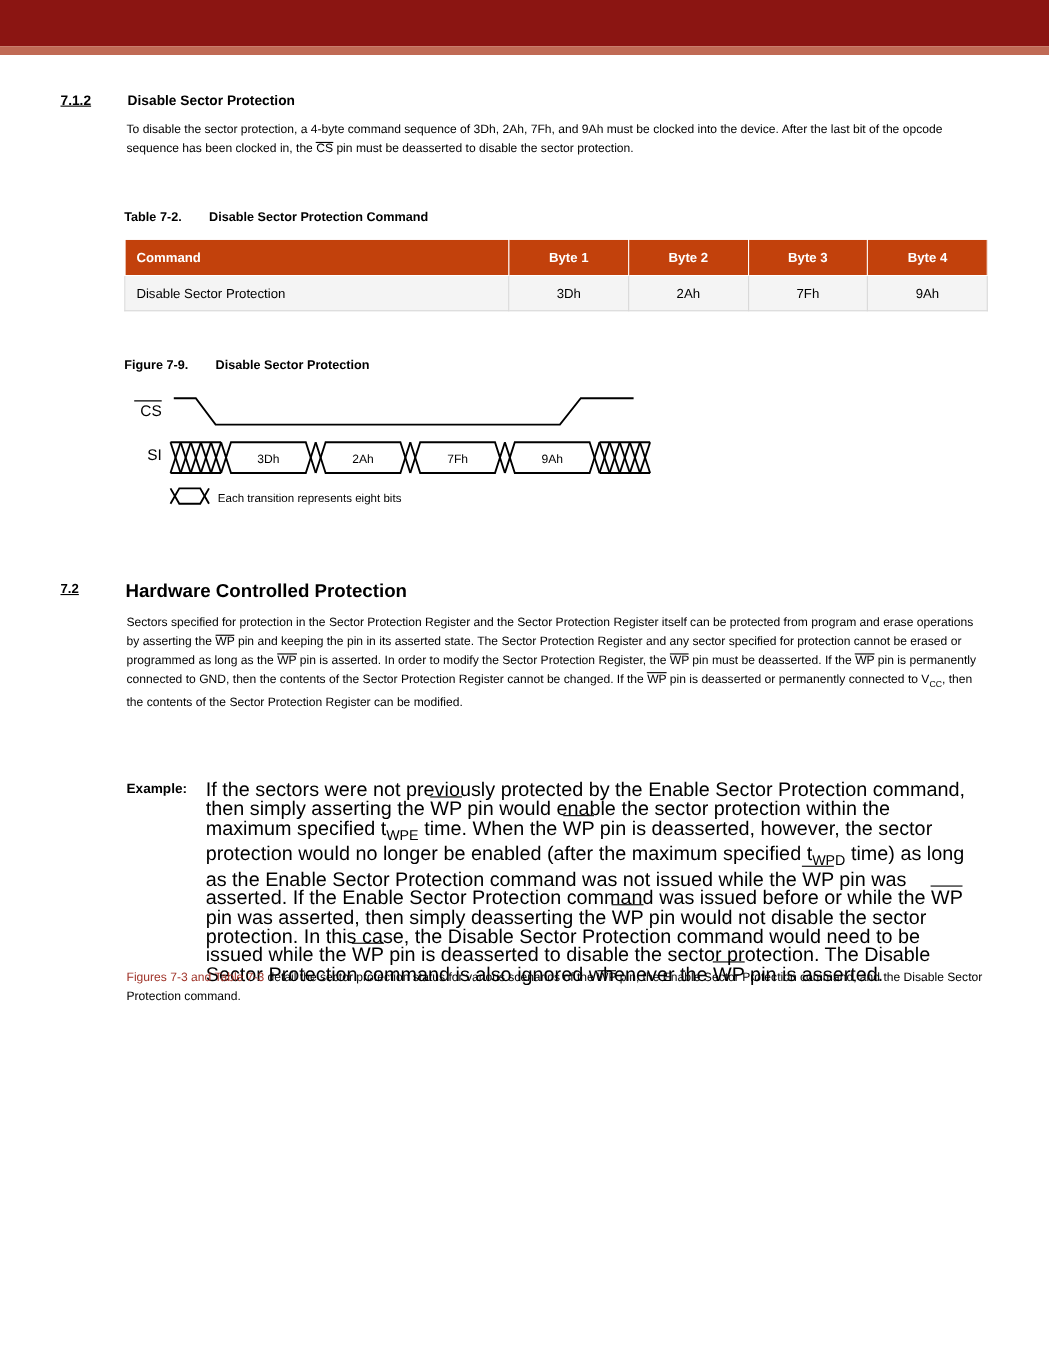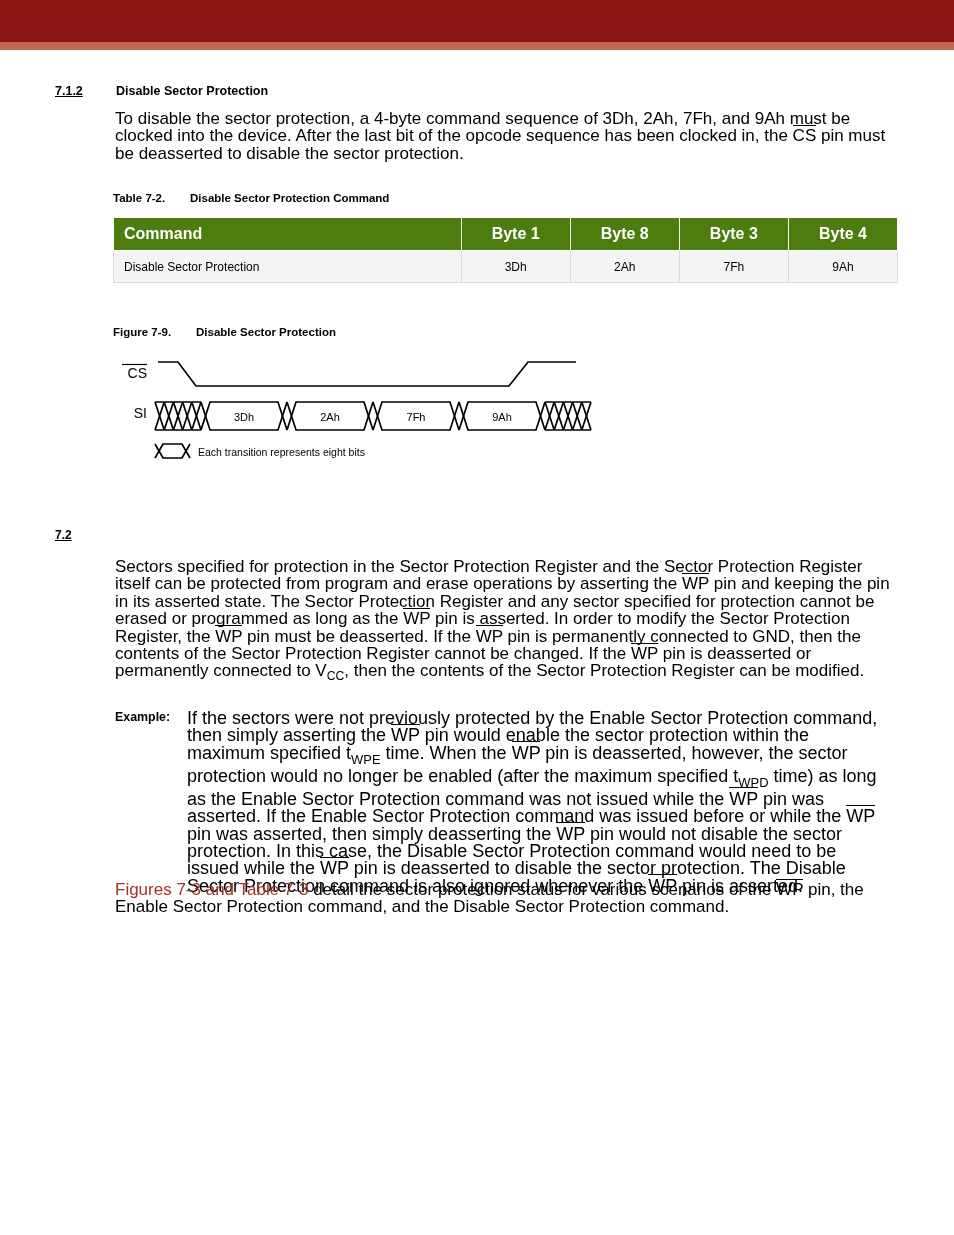--- a/index.html
+++ b/index.html
@@ -51,21 +51,21 @@
   
   #h-712-num { left: 55px; top: 84px; font-size: 12.5px; }
   #h-712-text { left: 116px; top: 84px; font-size: 12.5px; }
 
   
   #h-72-num { left: 55px; top: 528px; font-size: 12px; }
   #h-72-text { left: 114px; top: 528px; font-size: 17px; }
 
   .body-text {
     position: absolute;
-    font-size: 17px;
+    font-size: 11px;
     line-height: 17.4px;
     color: #000;
     text-align: left;
   }
 
   #p-712 { left: 115px; top: 110px; width: 780px; }
 
   .table-caption {
     position: absolute;
     font-size: 11.5px;
@@ -76,27 +76,27 @@
 
   
   #cmd-table {
     position: absolute;
     left: 113px; top: 217px;
     width: 785px;
     border-collapse: collapse;
     font-size: 12px;
   }
   #cmd-table th {
-    background: #4d7c0f;
+    background: #c2410c;
     color: #ffffff;
     font-weight: bold;
     height: 32px;
     border: 1px solid #ffffff;
     padding: 0 10px;
-    font-size: 16px;
+    font-size: 12px;
   }
   #cmd-table th.col-command {
     text-align: left;
     width: 382px;
   }
   #cmd-table th.col-byte {
     text-align: center;
     width: 100px;
   }
   #cmd-table td {
@@ -188,21 +188,21 @@
   <div class="body-text" id="p-712">To disable the sector protection, a 4-byte command sequence of 3Dh, 2Ah, 7Fh, and 9Ah must be clocked into the device. After the last bit of the opcode sequence has been clocked in, the <span class="ovl">CS</span> pin must be deasserted to disable the sector protection.</div>
 
   <div class="table-caption" id="tbl-cap-num">Table 7-2.</div>
   <div class="table-caption" id="tbl-cap-text">Disable Sector Protection Command</div>
 
   <table id="cmd-table">
     <thead>
       <tr>
         <th class="col-command">Command</th>
         <th class="col-byte">Byte 1</th>
-        <th class="col-byte">Byte 8</th>
+        <th class="col-byte">Byte 2</th>
         <th class="col-byte">Byte 3</th>
         <th class="col-byte">Byte 4</th>
       </tr>
     </thead>
     <tbody>
       <tr>
         <td class="cell-command">Disable Sector Protection</td>
         <td class="cell-byte">3Dh</td>
         <td class="cell-byte">2Ah</td>
         <td class="cell-byte">7Fh</td>
@@ -279,20 +279,21 @@
 
       <g stroke="#000" stroke-width="1.7" fill="none">
         <polyline points="50,94 58,108 77,108 85,94"></polyline>
         <polyline points="50,108 58,94 77,94 85,108"></polyline>
       </g>
       <text x="93" y="106" font-family="Liberation Sans, sans-serif" font-size="10.5" fill="#000">Each transition represents eight bits</text>
     </svg>
   </div>
 
   <div class="sec-num" id="h-72-num">7.2</div>
+  <div class="sec-heading" id="h-72-text">Hardware Controlled Protection</div>
 
   <div class="body-text" id="p-72-1">Sectors specified for protection in the Sector Protection Register and the Sector Protection Register itself can be protected from program and erase operations by asserting the <span class="ovl">WP</span> pin and keeping the pin in its asserted state. The Sector Protection Register and any sector specified for protection cannot be erased or programmed as long as the <span class="ovl">WP</span> pin is asserted. In order to modify the Sector Protection Register, the <span class="ovl">WP</span> pin must be deasserted. If the <span class="ovl">WP</span> pin is permanently connected to GND, then the contents of the Sector Protection Register cannot be changed. If the <span class="ovl">WP</span> pin is deasserted or permanently connected to V<sub>CC</sub>, then the contents of the Sector Protection Register can be modified.</div>
 
 
   <div id="example-block">
     <div id="example-label">Example:</div>
     <div id="example-body">If the sectors were not previously protected by the Enable Sector Protection command, then simply asserting the <span class="ovl">WP</span> pin would enable the sector protection within the maximum specified t<sub>WPE</sub> time. When the <span class="ovl">WP</span> pin is deasserted, however, the sector protection would no longer be enabled (after the maximum specified t<sub>WPD</sub> time) as long as the Enable Sector Protection command was not issued while the <span class="ovl">WP</span> pin was asserted. If the Enable Sector Protection command was issued before or while the <span class="ovl">WP</span> pin was asserted, then simply deasserting the <span class="ovl">WP</span> pin would not disable the sector protection. In this case, the Disable Sector Protection command would need to be issued while the <span class="ovl">WP</span> pin is deasserted to disable the sector protection. The Disable Sector Protection command is also ignored whenever the <span class="ovl">WP</span> pin is asserted.</div>
   </div>
 
 

